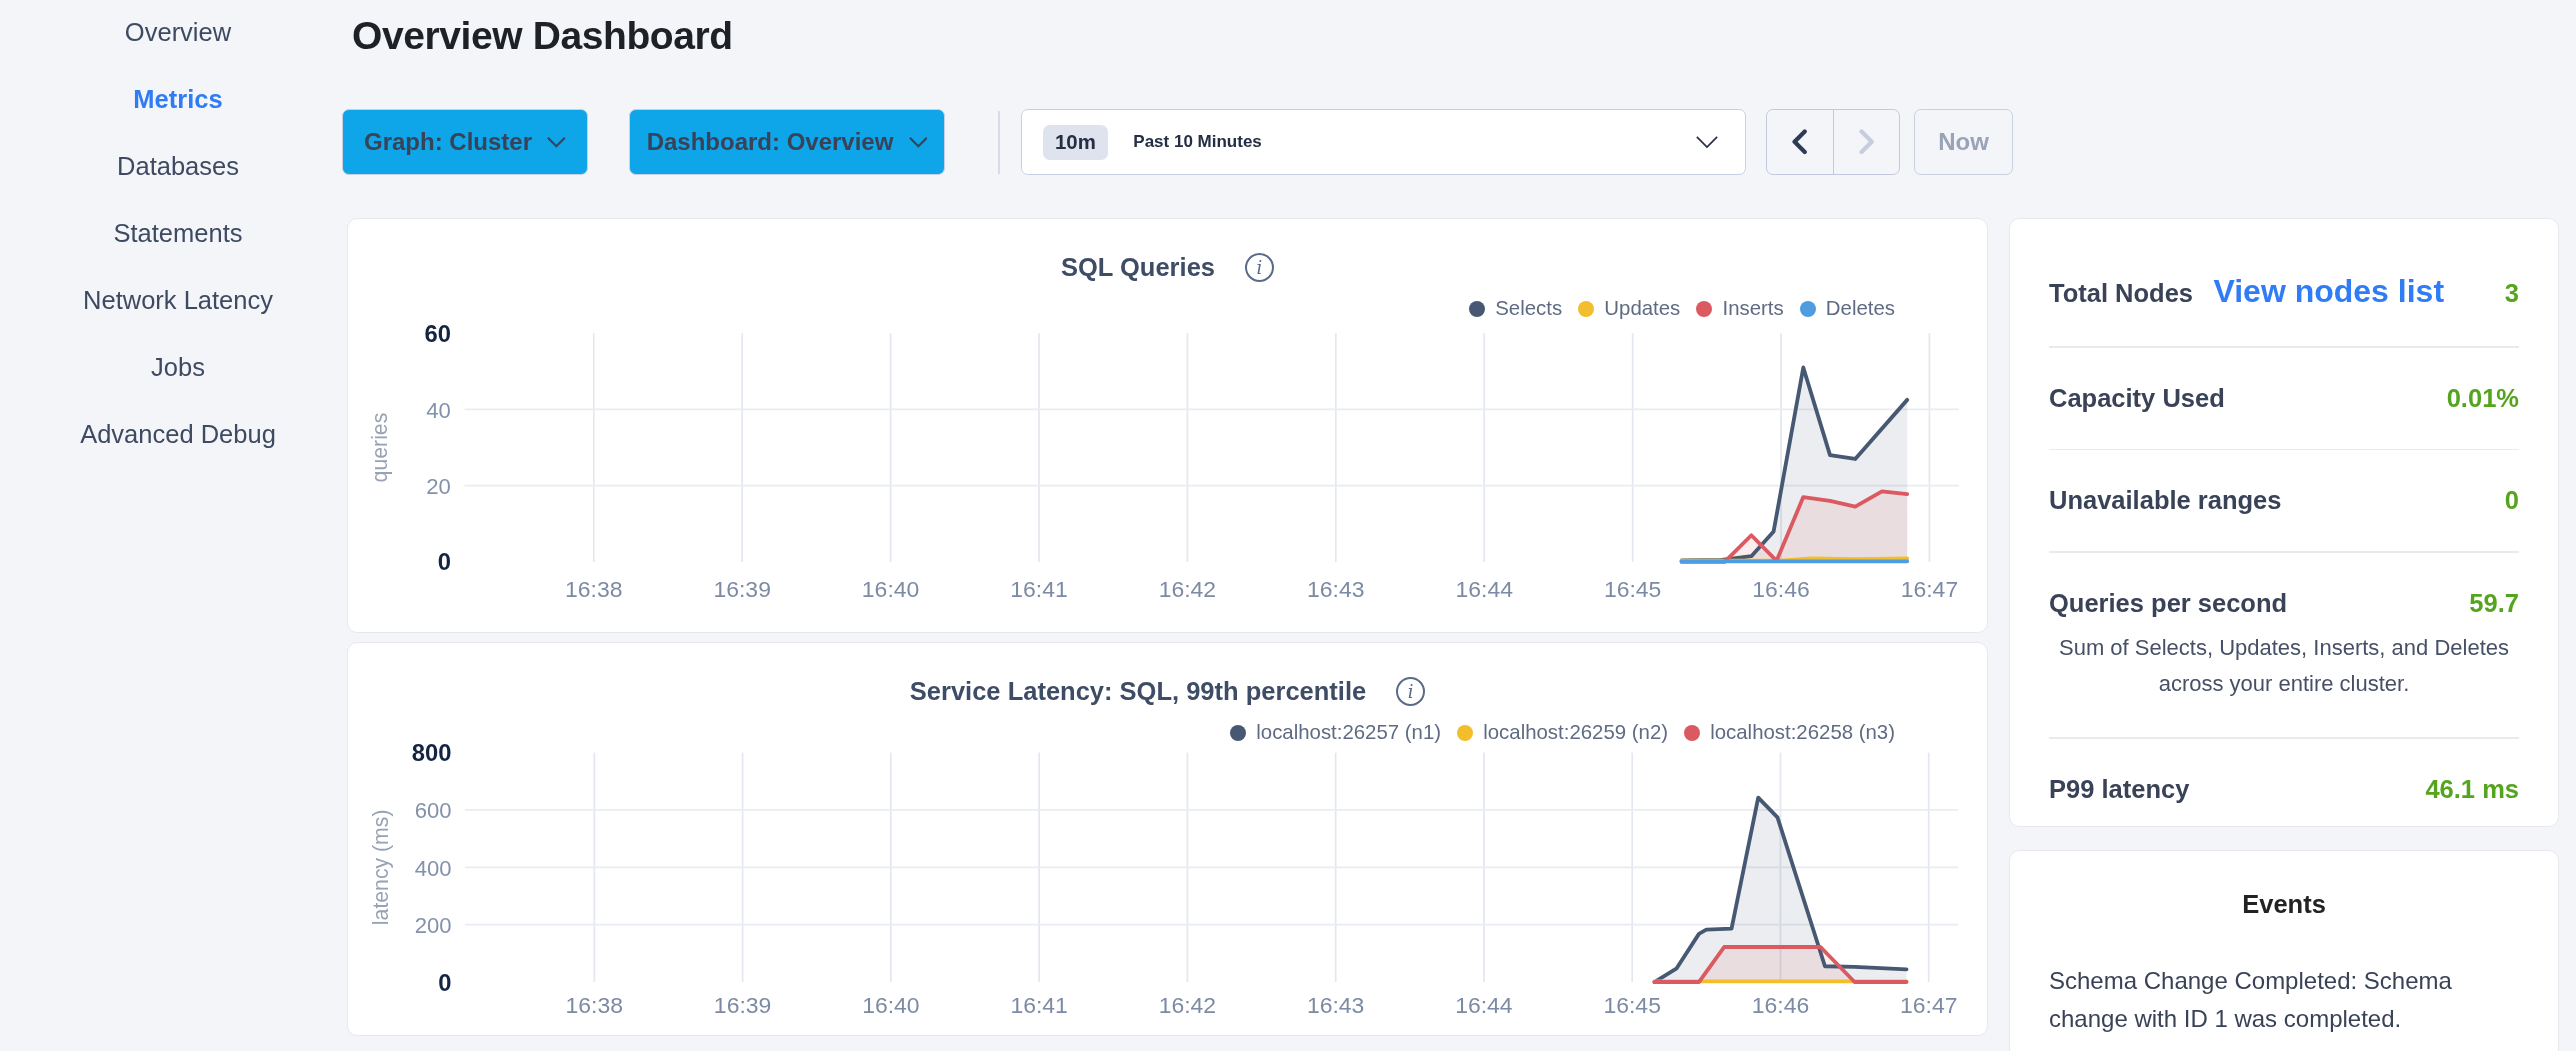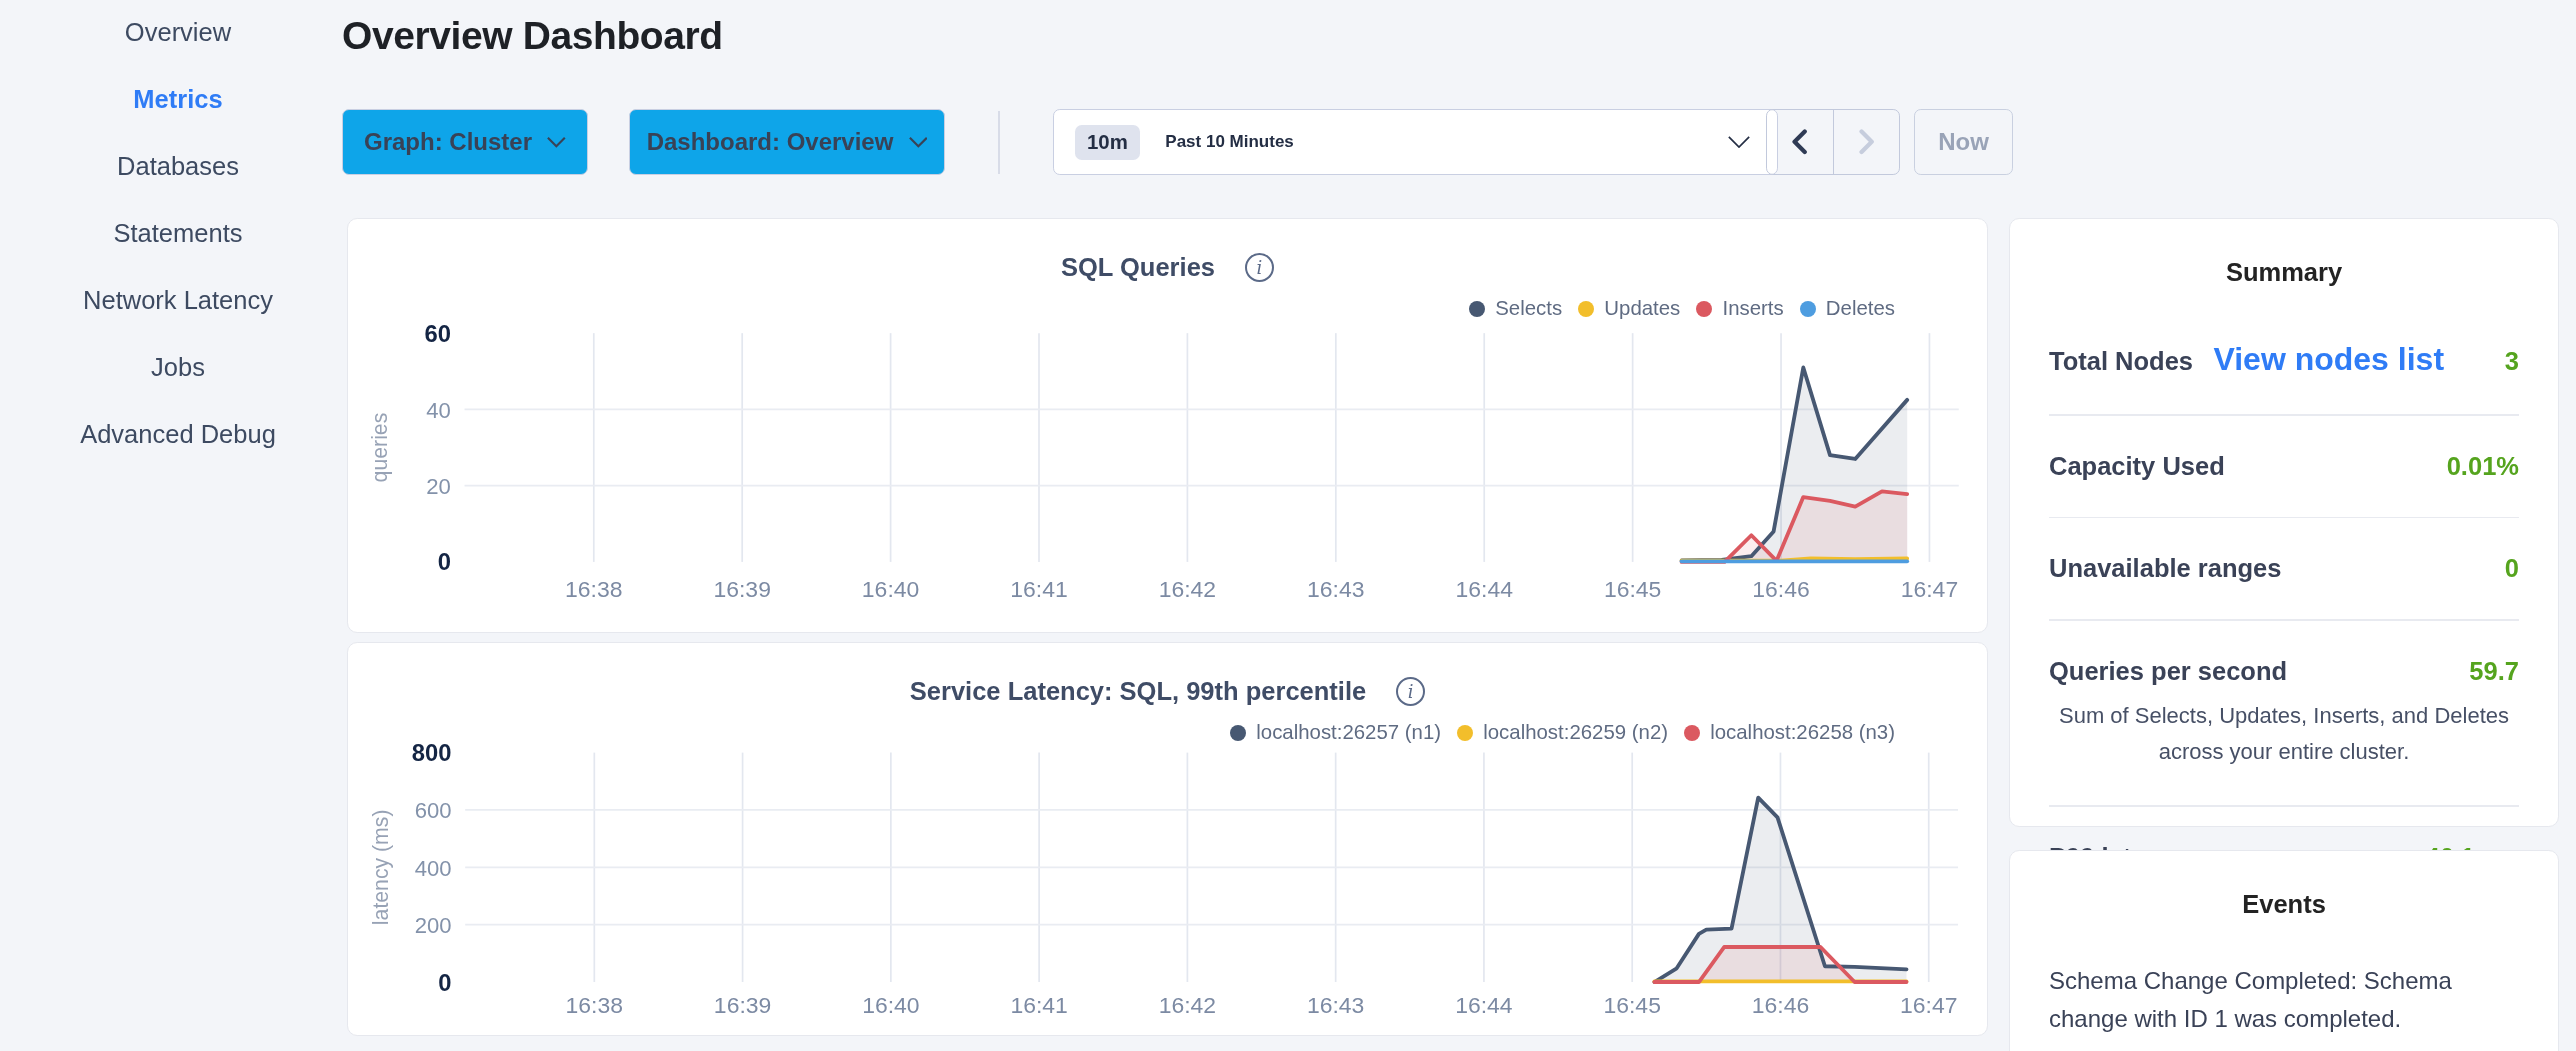--- a/index.html
+++ b/index.html
@@ -12,36 +12,36 @@
   }
   
   .sidebar { position:absolute; left:25px; top:14.5px; width:306px;text-align:center; }
   .nav-item {
     display:block; height:34px; line-height:34px; margin-bottom:33px;
     font-size:25.5px; color:#3d4a61; cursor:pointer; white-space:nowrap;
   }
   .nav-item.active { color:#2f7cf6; font-weight:700; }
   
   .page-title {
-    position:absolute; left:342px; top:13.6px;
+    position:absolute; left:352px; top:13.6px;
     font-size:39px; font-weight:600; color:#1e2126; letter-spacing:-0.4px;
   }
   
   .dd {
     position:absolute; top:109px; height:66px;
     background:#0ea5e9; border:1.7px solid #c9cfe2; border-radius:7px;
     display:flex; align-items:center; justify-content:center; gap:15.3px;
     font-size:24px; font-weight:700; color:#394256; cursor:pointer;
   }
   .dd-caret { stroke:#394256; fill:none; stroke-width:2.5; }
   .ctrl-divider { position:absolute; left:998px; top:111px; width:1.7px; height:63px; background:#d8dce8; }
   .time-selector {
     position:absolute; left:1021px; top:109px; width:725px; height:66px;
     background:#fff; border:1.7px solid #c9cfe2; border-radius:6.8px;
-    display:flex; align-items:center; cursor:pointer;margin-left:32px;
+    display:flex; align-items:center; cursor:pointer;
   }
   .time-badge {
     margin-left:21px; padding:6px 12px; border-radius:6.8px;
     background:#dfe3ee; font-size:20.4px; font-weight:700; color:#242e44;
   }
   .time-label { margin-left:25.5px; font-size:17px; font-weight:700; color:#242e44; }
   .time-caret { position:absolute; right:27px; stroke:#242e44; fill:none; stroke-width:2; }
   .pager {
     position:absolute; left:1766px; top:109px; width:134px; height:66px;
     border:1.7px solid #c2c9dc; border-radius:6.8px; display:flex;
@@ -277,21 +277,20 @@
       <polygon points="1536.675,399 1562.85,382.8 1589.025,342.3 1597.75,337.2375 1627.415,336.225 1658.825,181.9875 1681.51,205.275 1737.3500000000001,380.4375 1772.25,381.1125 1833.325,384.15 1833.325,399 1536.675,399" fill="#475872" fill-opacity="0.11" stroke="none"></polygon>
       <polygon points="1536.675,398.325 1833.325,398.325 1833.325,399 1536.675,399" fill="#f2be2b" fill-opacity="0.11" stroke="none"></polygon>
       <polygon points="1536.675,399 1589.025,399 1618.69,357.825 1732.115,357.825 1772.25,399 1833.325,399 1833.325,399 1536.675,399" fill="#db5960" fill-opacity="0.11" stroke="none"></polygon>
       <polyline points="1536.675,399 1562.85,382.8 1589.025,342.3 1597.75,337.2375 1627.415,336.225 1658.825,181.9875 1681.51,205.275 1737.3500000000001,380.4375 1772.25,381.1125 1833.325,384.15" fill="none" stroke="#475872" stroke-width="4.5" stroke-linejoin="round" stroke-linecap="round"></polyline>
       <polyline points="1536.675,398.325 1833.325,398.325" fill="none" stroke="#f2be2b" stroke-width="4.5" stroke-linejoin="round" stroke-linecap="round"></polyline>
       <polyline points="1536.675,399 1589.025,399 1618.69,357.825 1732.115,357.825 1772.25,399 1833.325,399" fill="none" stroke="#db5960" stroke-width="4.5" stroke-linejoin="round" stroke-linecap="round"></polyline>
     </svg>
 </section>
 
 <aside class="card summary-card">
-  <div class="panel-heading">Summary</div>
   <div class="summary-body" id="summary-body">
       <div class="srow">
         <span class="srow-label">Total Nodes</span>
         <span class="srow-link">View nodes list</span>
         <span class="srow-spacer"></span>
         <span class="srow-value">3</span>
       </div>
       <div class="sdivider"></div>
       <div class="srow">
         <span class="srow-label">Capacity Used</span>

